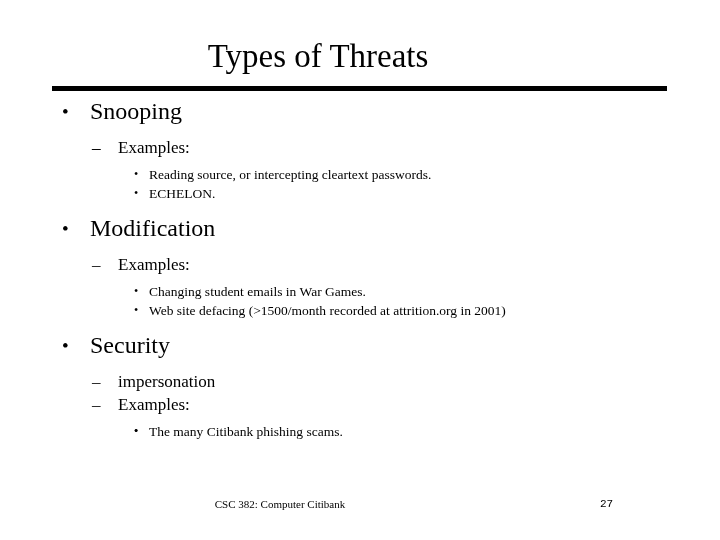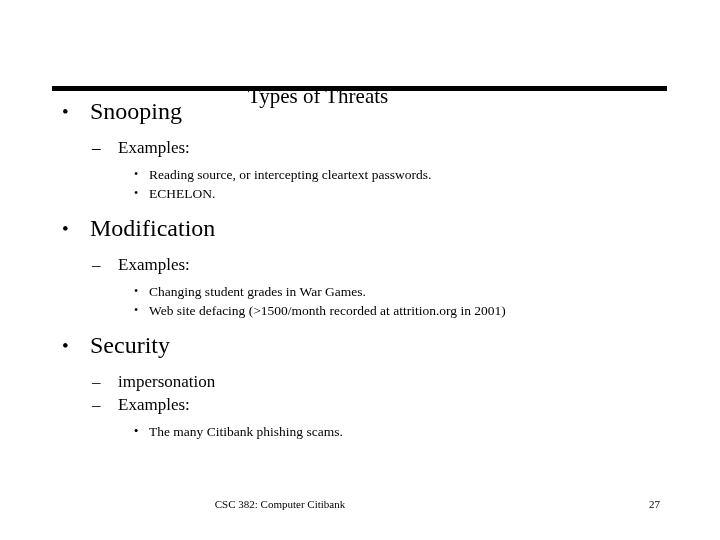--- a/index.html
+++ b/index.html
@@ -19,27 +19,26 @@
     -webkit-font-smoothing: none;
   }
 
   
   .slide-title {
     position: absolute;
     left: 0;
     top: 36px;
     width: 636px;
     text-align: center;
-    font-size: 21px;
+    font-size: 33px;
     line-height: 40px;
     font-weight: normal;
     letter-spacing: 0px;
     color: #000000;
     white-space: nowrap;
-    margin-top: 40px;
   }
   .title-rule {
     position: absolute;
     left: 52px;
     top: 86px;
     width: 615px;
     height: 5px;
     background: #000000;
   }
 
@@ -116,24 +115,25 @@
     font-size: 11px;
     line-height: 14px;
     color: #000000;
     white-space: nowrap;
   }
   .footer-page {
     position: absolute;
     left: 600px;
     top: 497px;
     width: 60px;
-    text-align: right;
+    text-align: left;
     font-size: 11px;
     line-height: 14px;
     color: #000000;
+    font-family: Liberation Mono, monospace;
   }
 </style>
 </head>
 <body>
 
 <div class="slide">
 
   <div class="slide-title">Types of Threats</div>
   <div class="title-rule"></div>
 
@@ -168,21 +168,21 @@
       <span>Modification</span>
     </div>
 
     <div class="lvl lvl2 gap-top-2">
       <span class="mark">–</span>
       <span>Examples:</span>
     </div>
 
     <div class="lvl lvl3 gap-top-3">
       <span class="mark">•</span>
-      <span>Changing student grades in </span><span class="ital">War Games</span><span>.</span>
+      <span>Changing student emails in </span><span class="ital">War Games</span><span>.</span>
     </div>
 
     <div class="lvl lvl3">
       <span class="mark">•</span>
       <span>Web site defacing (&gt;1500/month recorded at attrition.org in 2001)</span>
     </div>
 
     <div class="lvl lvl1 gap-top-1">
       <span class="mark">•</span>
       <span>Security</span>

